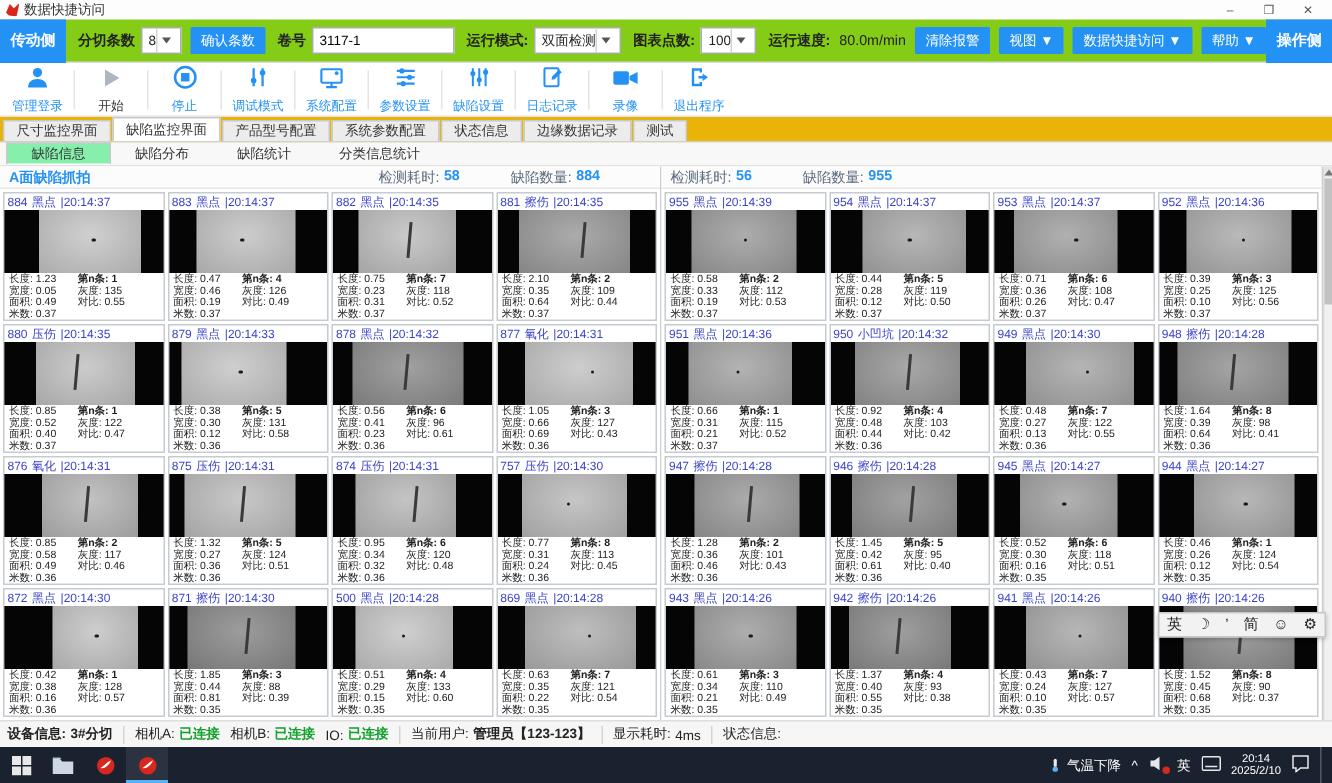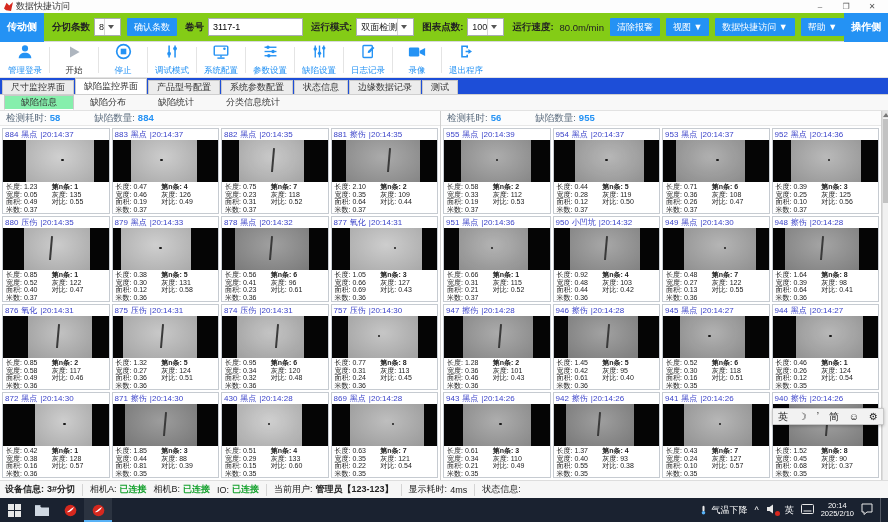--- a/index.html
+++ b/index.html
@@ -27,21 +27,21 @@
 
   
   #toolbar2{position:absolute;top:42px;left:0;right:0;height:36px;background:#fff;border-bottom:1px solid #e3e3e3;display:flex;align-items:center;padding-left:2px}
   .tb2{width:46px;height:34px;display:flex;flex-direction:column;align-items:center;justify-content:center;gap:4px;cursor:default}
   .tb2-ic{height:18px;display:flex;align-items:center;justify-content:center}
   .tb2-lb{font-size:8.5px;color:#2492f4;white-space:nowrap}
   .tb2.disabled .tb2-lb{color:#333}
   .tb2-sep{width:1px;height:26px;background:#e4e4e4;margin:0 1px}
 
   
-  #maintabs{position:absolute;top:78px;left:0;right:0;height:17px;background:#1d4ed8;display:flex;align-items:flex-end;padding-left:2px;font-size:9px;border-bottom:1px solid #cfcfcf}
+  #maintabs{position:absolute;top:78px;left:0;right:0;height:17px;background:#eab308;display:flex;align-items:flex-end;padding-left:2px;font-size:9px;border-bottom:1px solid #cfcfcf}
   .tab{padding:0 8px;height:14px;display:flex;align-items:center;border:1px solid #c9c9c9;border-bottom:none;background:#ececec;margin-right:1px;color:#333}
   .tab.active{background:#fff;height:16px;position:relative;z-index:2}
   #subtabs{position:absolute;top:95px;left:0;right:0;height:16px;background:#f8f8f8;display:flex;align-items:stretch;padding-left:4px;font-size:9px;border-bottom:1px solid #e2e2e2}
   .stab{padding:0 16px;display:flex;align-items:center;color:#333}
   .stab.active{background:#86efac;border:1px solid #c9c9c9;border-bottom-color:#fff;font-weight:normal}
 
   
   #content{position:absolute;top:111px;left:0;right:0;height:369px;display:flex;background:#fff}
   .panel{width:441px;display:flex;flex-direction:column;border-right:1px solid #cfcfcf}
   .panel-head{height:15px;display:flex;align-items:center;padding:0 6px;font-size:9.5px;background:#fcfcfc;border-bottom:1px solid #e8e8e8}
@@ -271,20 +271,21 @@
 <div id="subtabs">
     <div class="stab active">缺陷信息</div>
     <div class="stab">缺陷分布</div>
     <div class="stab">缺陷统计</div>
     <div class="stab">分类信息统计</div>
   </div>
 
 <div id="content">
   <div class="panel">
     <div class="panel-head">
+      <span class="p-title">A面缺陷抓拍</span>
       <span class="p-kv">
         <span class="k">检测耗时:</span>
         <span class="v">58</span>
       </span>
       <span class="p-kv">
         <span class="k">缺陷数量:</span>
         <span class="v">884</span>
       </span>
     </div>
     <div class="grid">
@@ -661,21 +662,21 @@
             </div>
             <div class="cs-r">
               <div class="b">第n条: 3</div>
               <div>灰度: 88</div>
               <div>对比: 0.39</div>
             </div>
           </div>
         </div>
         <div class="cell">
           <div class="cell-head">
-            <span>430</span>
+            <span>500</span>
             <span>黑点</span>
             <span>|20:14:28</span>
           </div>
           <div class="cell-img">
             <div class="bar" style="width: 14%;"></div>
             <div class="strip" style="background: radial-gradient(at 50% 40%, rgba(255, 255, 255, 0.16), rgba(0, 0, 0, 0.14)), rgb(198, 198, 198);">
               <i class="mark dot" style="left: 47%;"></i>
             </div>
             <div class="bar" style="width: 24%;"></div>
           </div>

